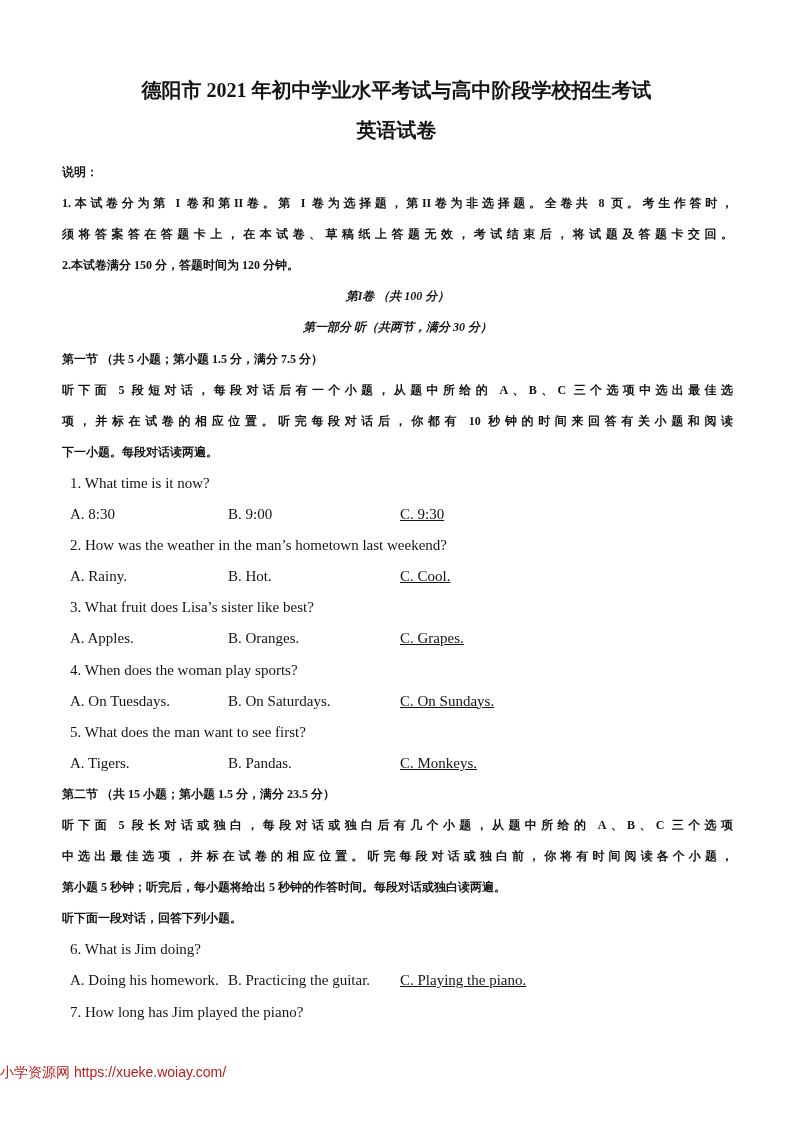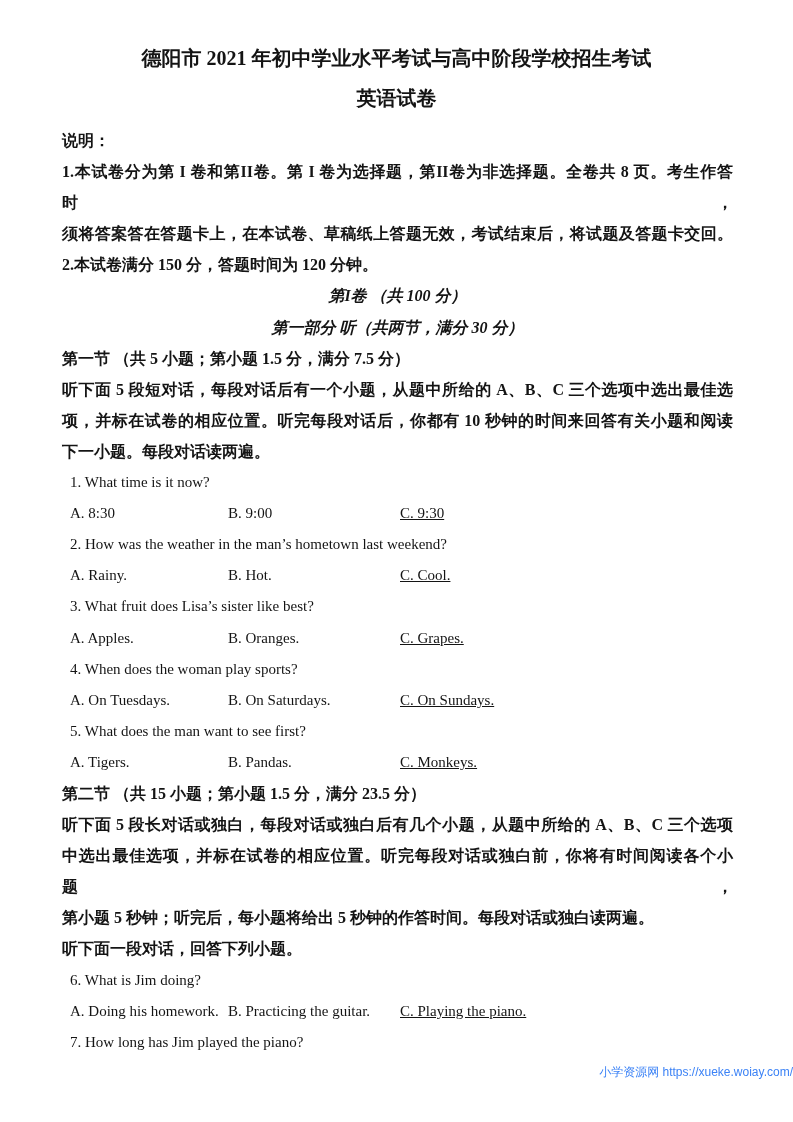--- a/index.html
+++ b/index.html
@@ -4,47 +4,47 @@
 <style>
   html,body{margin:0;padding:0;background:#ffffff;}
   .page{
     position:relative;
     width:793px;height:1122px;
     background:#ffffff;
     overflow:hidden;
     font-family:"Liberation Serif", serif;
     color:#141414;
   }
-  .titles{padding-top:38px;}
+  .titles{padding-top:70px;}
   .title{
     text-align:center;
     font-size:20px;
     font-weight:bold;
     line-height:40px;
   }
   .content{
     margin:7px 60px 0 62px;
     line-height:31.1px;
     font-size:15px;
   }
   .line{margin:0;}
-  .zh{font-weight:bold;font-size:16px;}
+  .zh{font-weight:bold;font-size:12px;}
   .center{text-align:center;font-style:italic;}
   .j{text-align:justify;text-align-last:justify;}
   .en{font-weight:normal;font-size:15px;padding-left:8px;}
   .options{display:flex;}
   .opt-a{width:158px;}
   .opt-b{width:172px;}
   .opt-c{flex:1;text-decoration:underline;}
   .footer{
     position:absolute;
     left:0;right:0;top:1064px;
-    text-align:right;
-    color:#3b82f6;
-    font-size:12px;
+    text-align:left;
+    color:#b91c1c;
+    font-size:14px;
     font-family:"Liberation Sans", sans-serif;
   }
 </style>
 </head>
 <body>
 
 <div class="page">
 
   <div class="titles">
     <div class="title">德阳市 2021 年初中学业水平考试与高中阶段学校招生考试</div>

